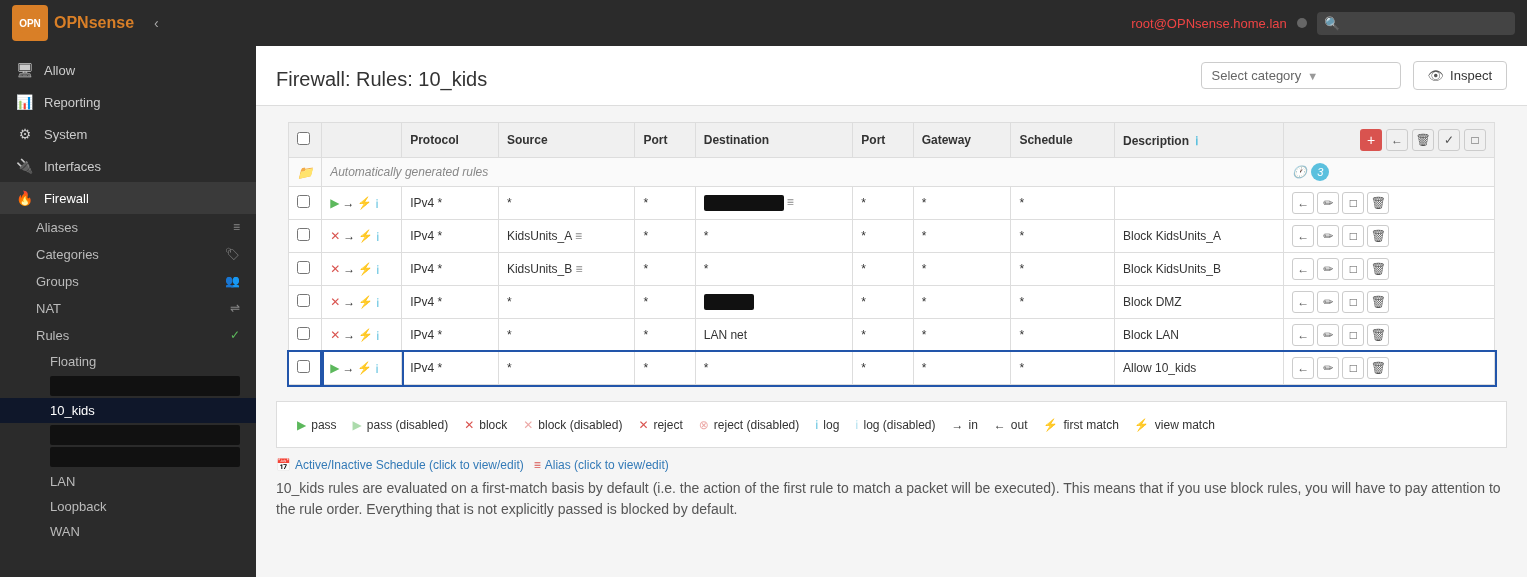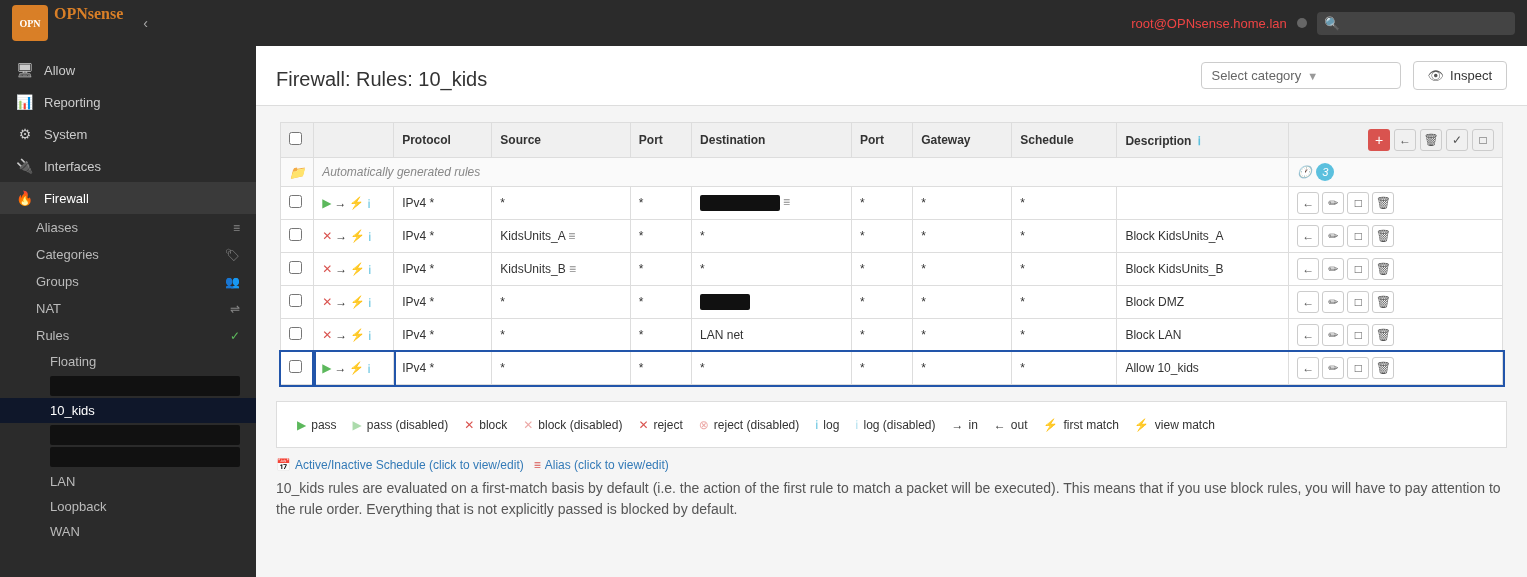--- a/index.html
+++ b/index.html
@@ -9,23 +9,22 @@
     .navbar {
       background: #2b2b2b;
       display: flex;
       align-items: center;
       height: 46px;
       padding: 0 12px;
       flex-shrink: 0;
     }
     .navbar-brand {
       display: flex;
-      align-items: flex-start;
+      align-items: center;
       margin-right: 12px;
-      font-family: Liberation Serif, serif;
     }
     .brand-logo {
       width: 36px; height: 36px;
       background: #d97f27;
       border-radius: 4px;
       display: flex; align-items: center; justify-content: center;
       font-weight: bold; color: white; font-size: 11px;
       margin-right: 6px;
     }
     .brand-name { color: #fff; font-size: 16px; font-weight: 600; }
@@ -56,21 +55,21 @@
       padding: 8px 0;
     }
     .sidebar-item {
       display: flex; align-items: center; padding: 8px 16px; cursor: pointer; color: #ccc; gap: 10px;
       font-size: 13px;
     }
     .sidebar-item.active { background: #3a3a3a; color: #fff; }
     .sidebar-item .icon { width: 18px; text-align: center; font-size: 14px; }
     .sidebar-sub { padding-left: 0; }
     .sidebar-sub-item {
-      display: flex; align-items: center; justify-content: space-between;
+      display: flex; align-items: flex-start; justify-content: space-between;
       padding: 6px 16px 6px 36px; cursor: pointer; color: #bbb; font-size: 13px;
     }
     .sidebar-sub-item .sub-icon { color: #888; font-size: 12px; }
     .sidebar-sub-sub-item {
       padding: 5px 16px 5px 50px; cursor: pointer; color: #bbb; font-size: 13px; display: block;
     }
     .sidebar-sub-sub-item.active { color: #fff; background: #0f172a; }
 
     
     .main { flex: 1; overflow-y: auto; padding: 0; background: #f5f5f5; }
@@ -84,21 +83,21 @@
       background: white; padding: 5px 10px; gap: 6px; cursor: pointer; min-width: 200px; color: #666;
     }
     .category-select .chevron { color: #999; font-size: 11px; }
     .inspect-btn {
       display: flex; align-items: center; gap: 6px; padding: 6px 14px;
       border: 1px solid #ccc; border-radius: 4px; background: white; cursor: pointer; color: #333; font-size: 13px;
     }
     .inspect-btn .eye-icon { color: #555; }
 
     
-    .table-container { padding: 16px 24px; }
+    .table-container { padding: 16px 32px; }
     .rules-table { width: 100%; border-collapse: collapse; background: white; border: 1px solid #ddd; }
     .rules-table th {
       background: #f0f0f0; border: 1px solid #ddd; padding: 6px 8px; text-align: left; font-weight: 600; font-size: 12px; white-space: nowrap;
     }
     .rules-table td { border: 1px solid #ddd; padding: 5px 8px; font-size: 12px; vertical-align: middle; white-space: nowrap; }
 
     .check-col { width: 28px; }
     .action-col { width: 80px; }
     .th-actions {
       display: flex; align-items: center; justify-content: flex-end; gap: 4px;

